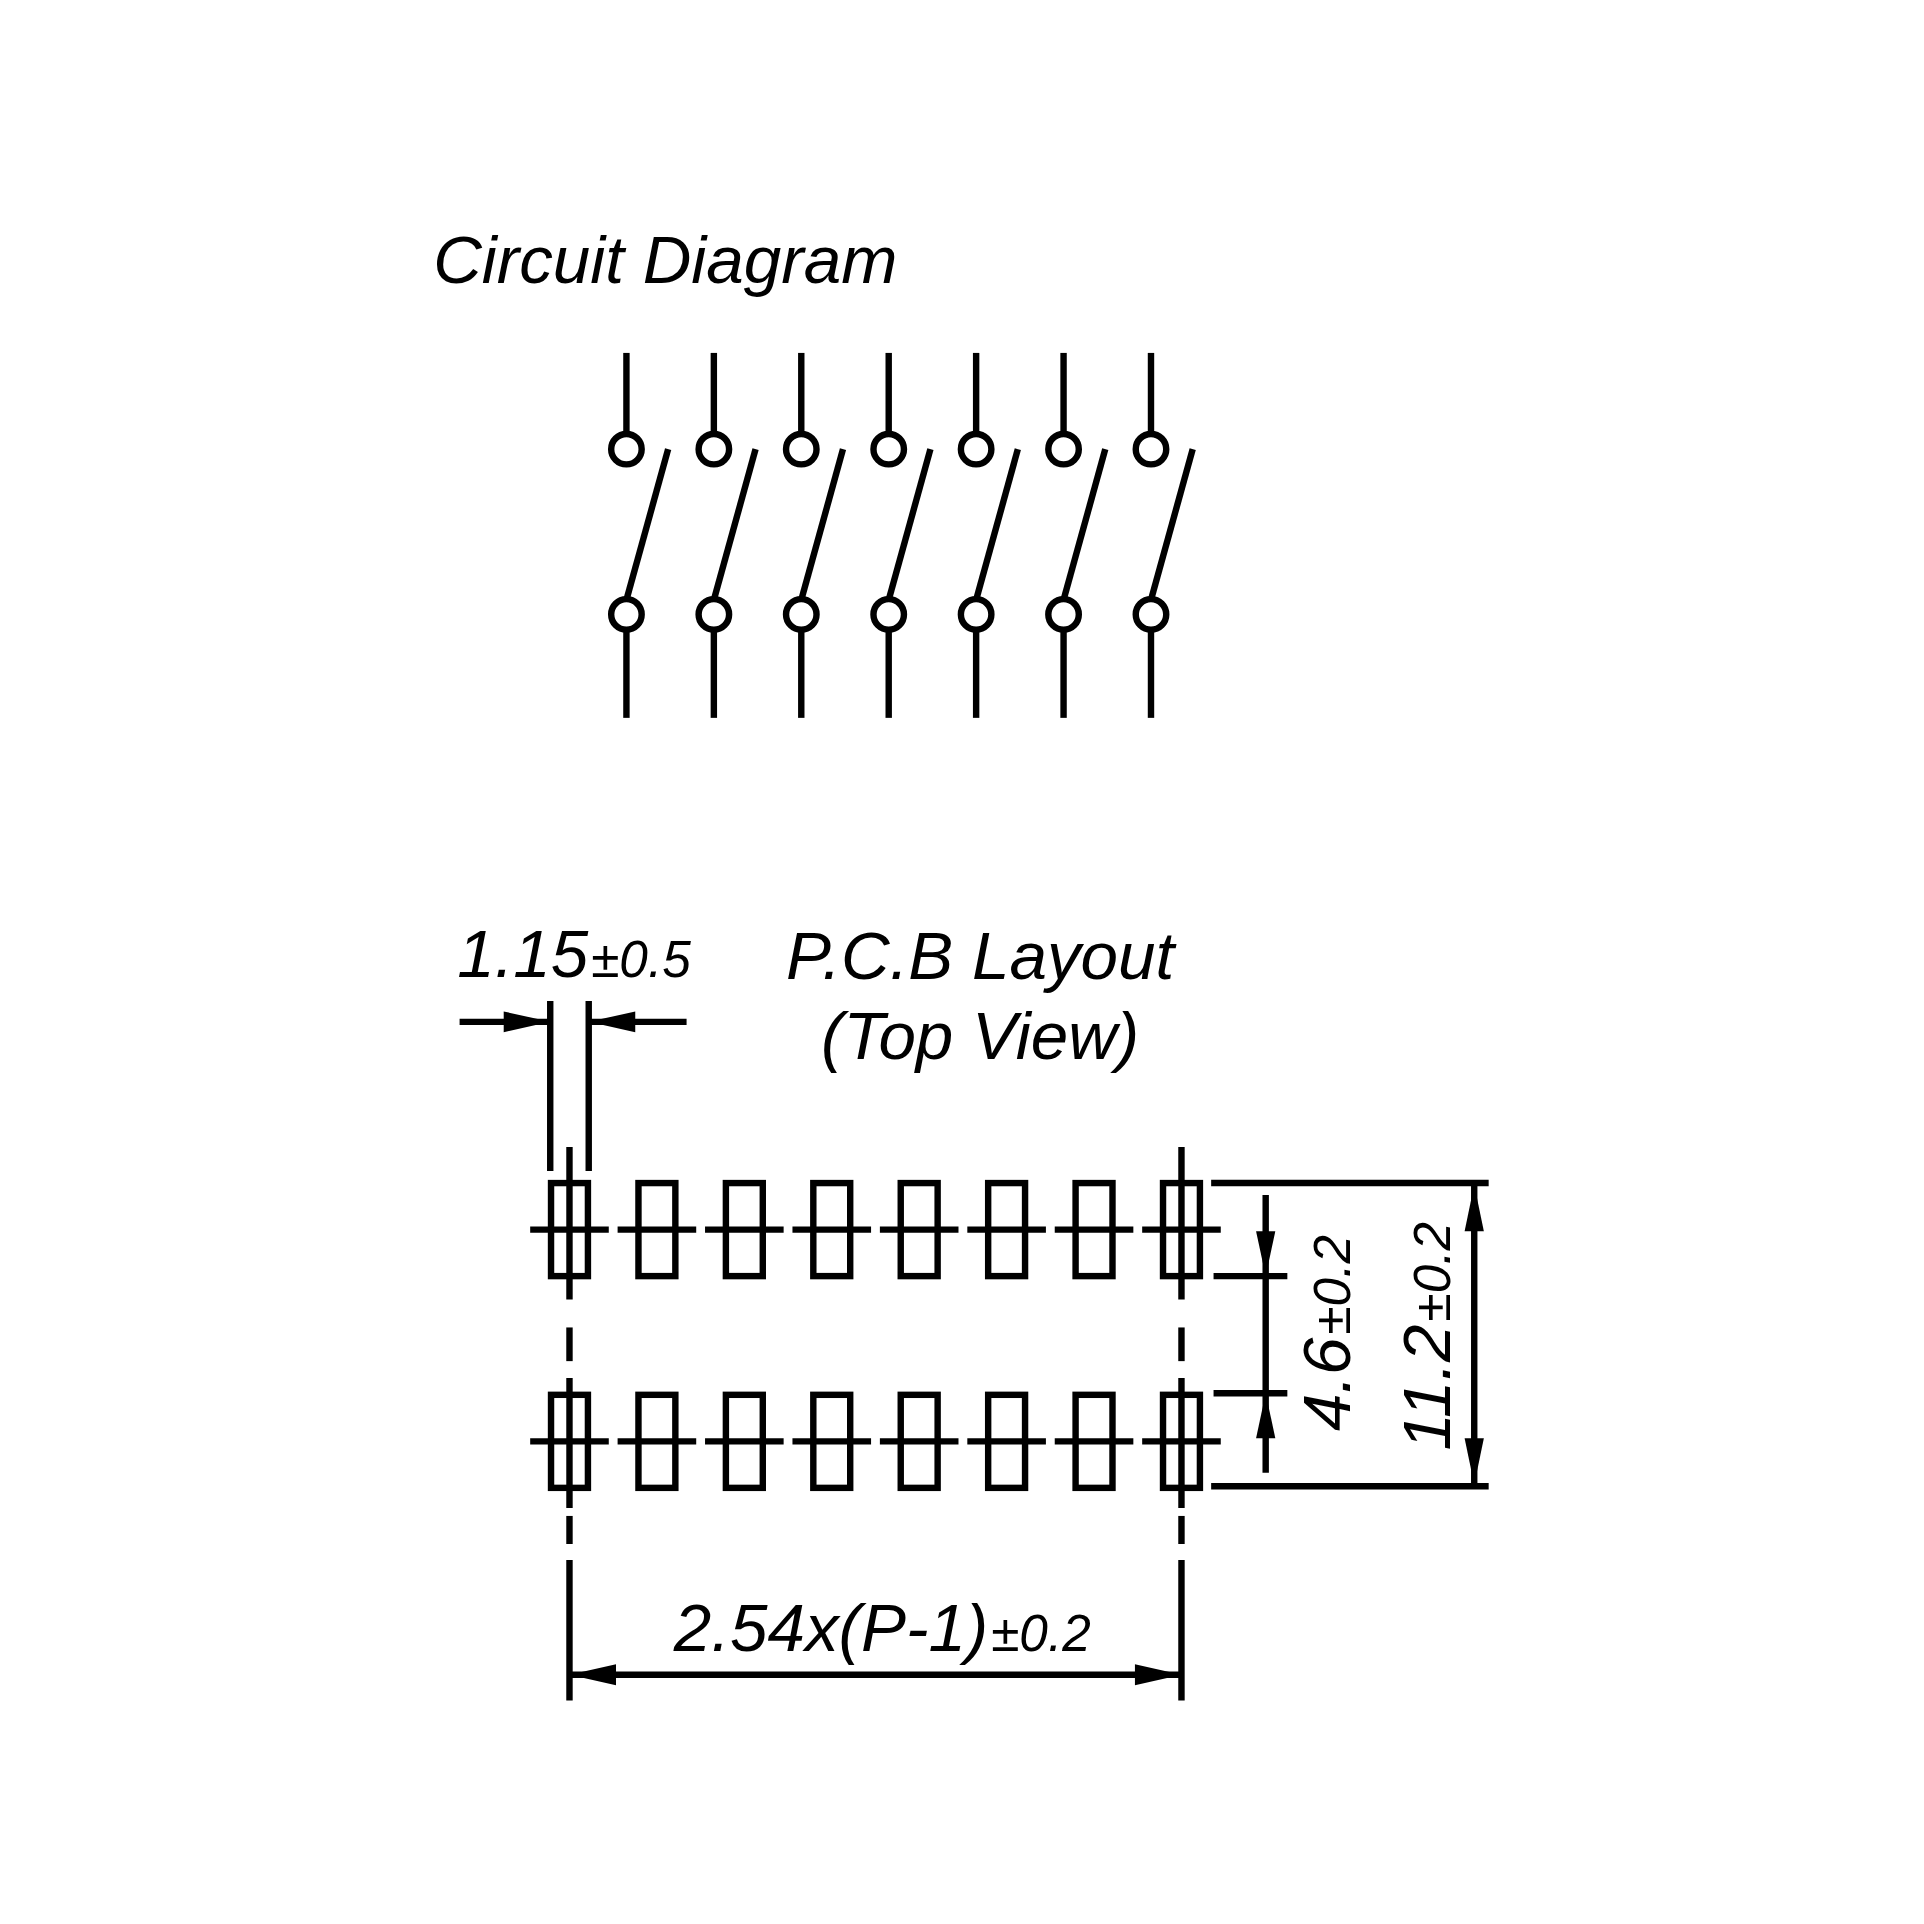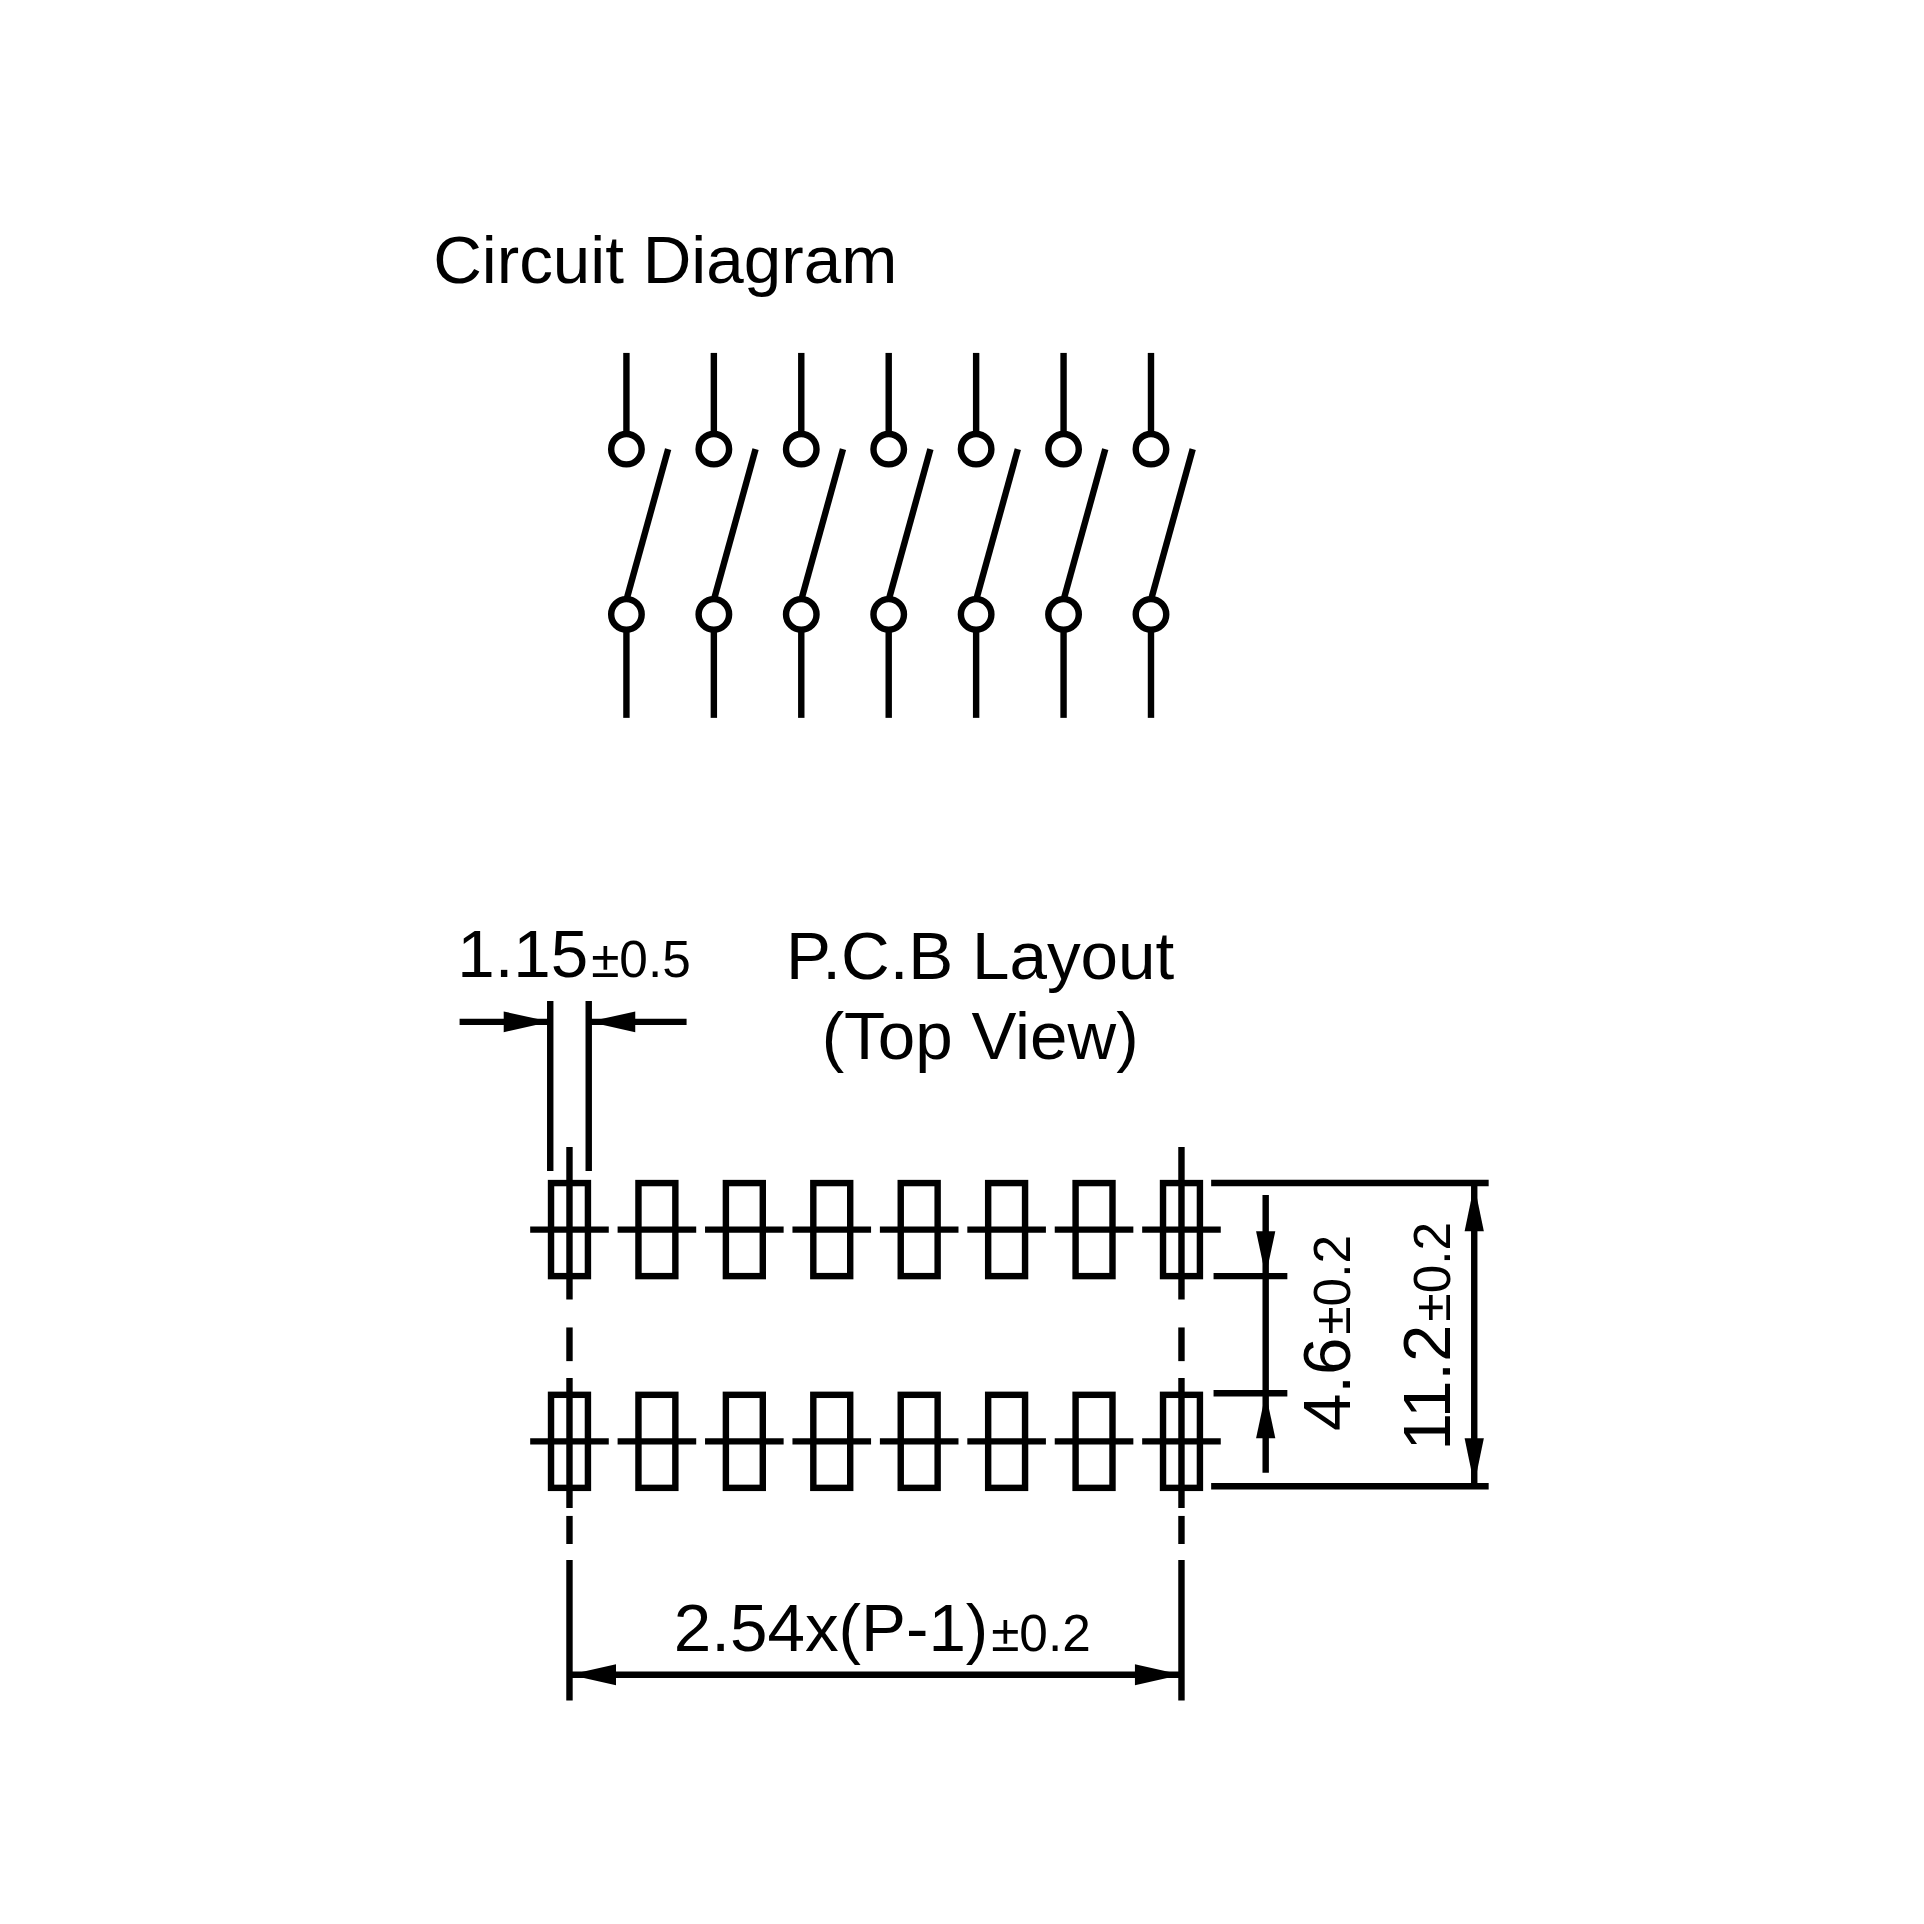--- a/index.html
+++ b/index.html
@@ -6,20 +6,21 @@
     margin: 0;
     padding: 0;
     background: #ffffff;
   }
   #canvas {
     position: relative;
     width: 1666px;
     height: 1925px;
     background: #ffffff;
     font-family: "Liberation Sans", sans-serif;
+    font-style: italic;
   }
   svg { display: block; }
   .stroke {
     stroke: #000000;
     stroke-width: 8;
     fill: none;
   }
   .arrowhead {
     fill: #000000;
     stroke: none;

